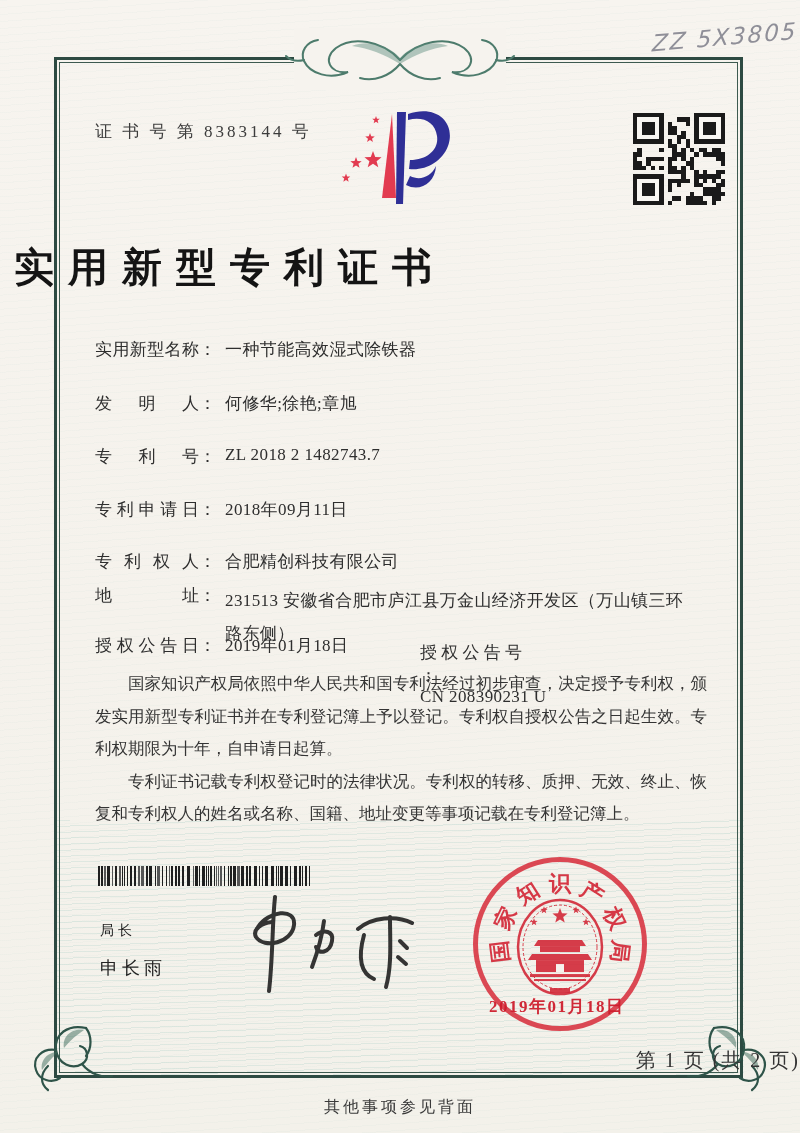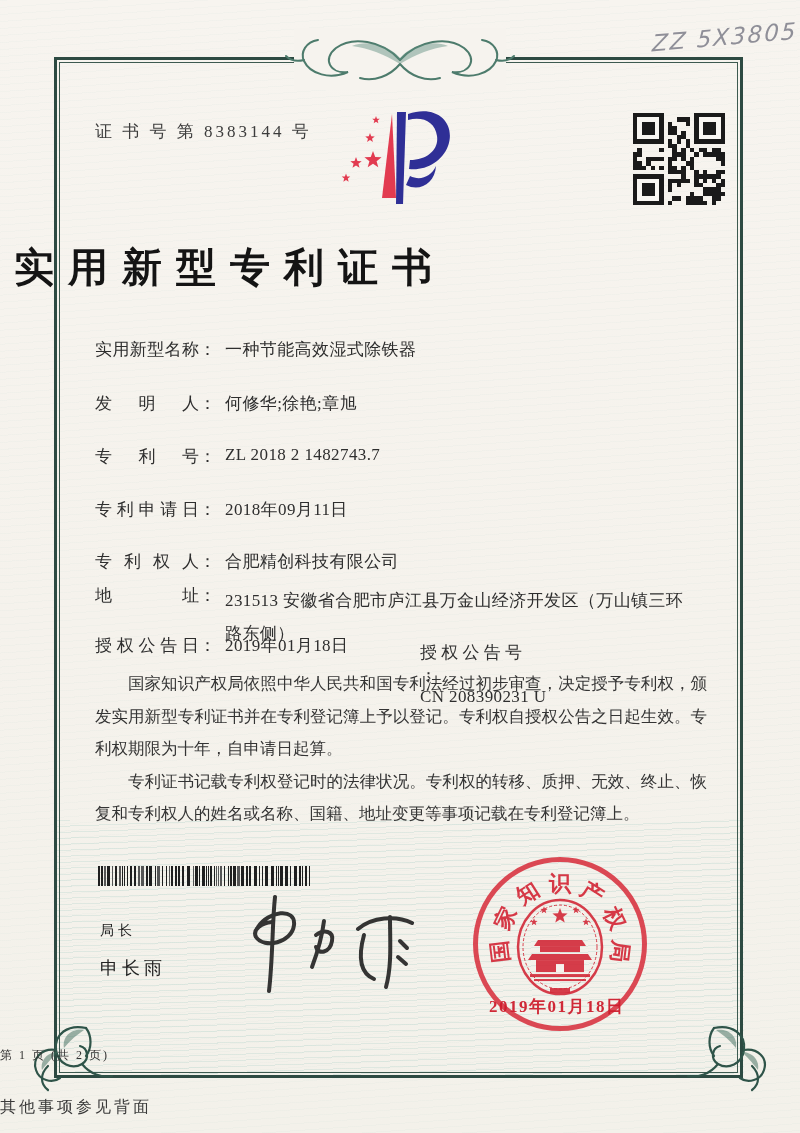--- a/index.html
+++ b/index.html
@@ -45,23 +45,23 @@
   .signature{position:absolute;left:212px;top:891px;}
   .seal{position:absolute;left:473px;top:857px;width:174px;height:174px;border-radius:50%;
        border:5px solid rgba(215,48,62,.88);box-sizing:border-box;}
   .seal-arc{position:absolute;inset:0;}
   .seal-arc span{position:absolute;left:calc(50% - 12px);top:calc(50% - 12px);width:24px;height:24px;
        display:flex;align-items:center;justify-content:center;font-size:22px;font-weight:bold;
        color:rgba(210,40,55,.92);}
   .emblem{position:absolute;left:50%;top:50%;transform:translate(-50%,-47%);}
   .seal-date{position:absolute;left:489px;top:995px;font-size:17px;font-weight:bold;
        color:rgba(205,30,45,.95);letter-spacing:1.5px;z-index:5;}
-  .page-info{position:absolute;left:0;right:0;top:1047px;text-align:left;
-       font-size:12px;color:#333;letter-spacing:2px;}
-  .back-note{position:absolute;left:0;right:0;top:1097px;
+  .page-info{position:absolute;left:0;right:0;top:1047px;text-align:right;
+       font-size:20px;color:#333;letter-spacing:2px;}
+  .back-note{position:absolute;left:0;right:0;top:1097px;text-align:center;
        font-size:16px;color:#3a3a3a;letter-spacing:3px;}
   svg{display:block;}
 </style>
 </head>
 <body>
 
 <div class="page">
   <div class="tex tex-full"></div>
   <div class="tex tex-bottom"></div>
 

